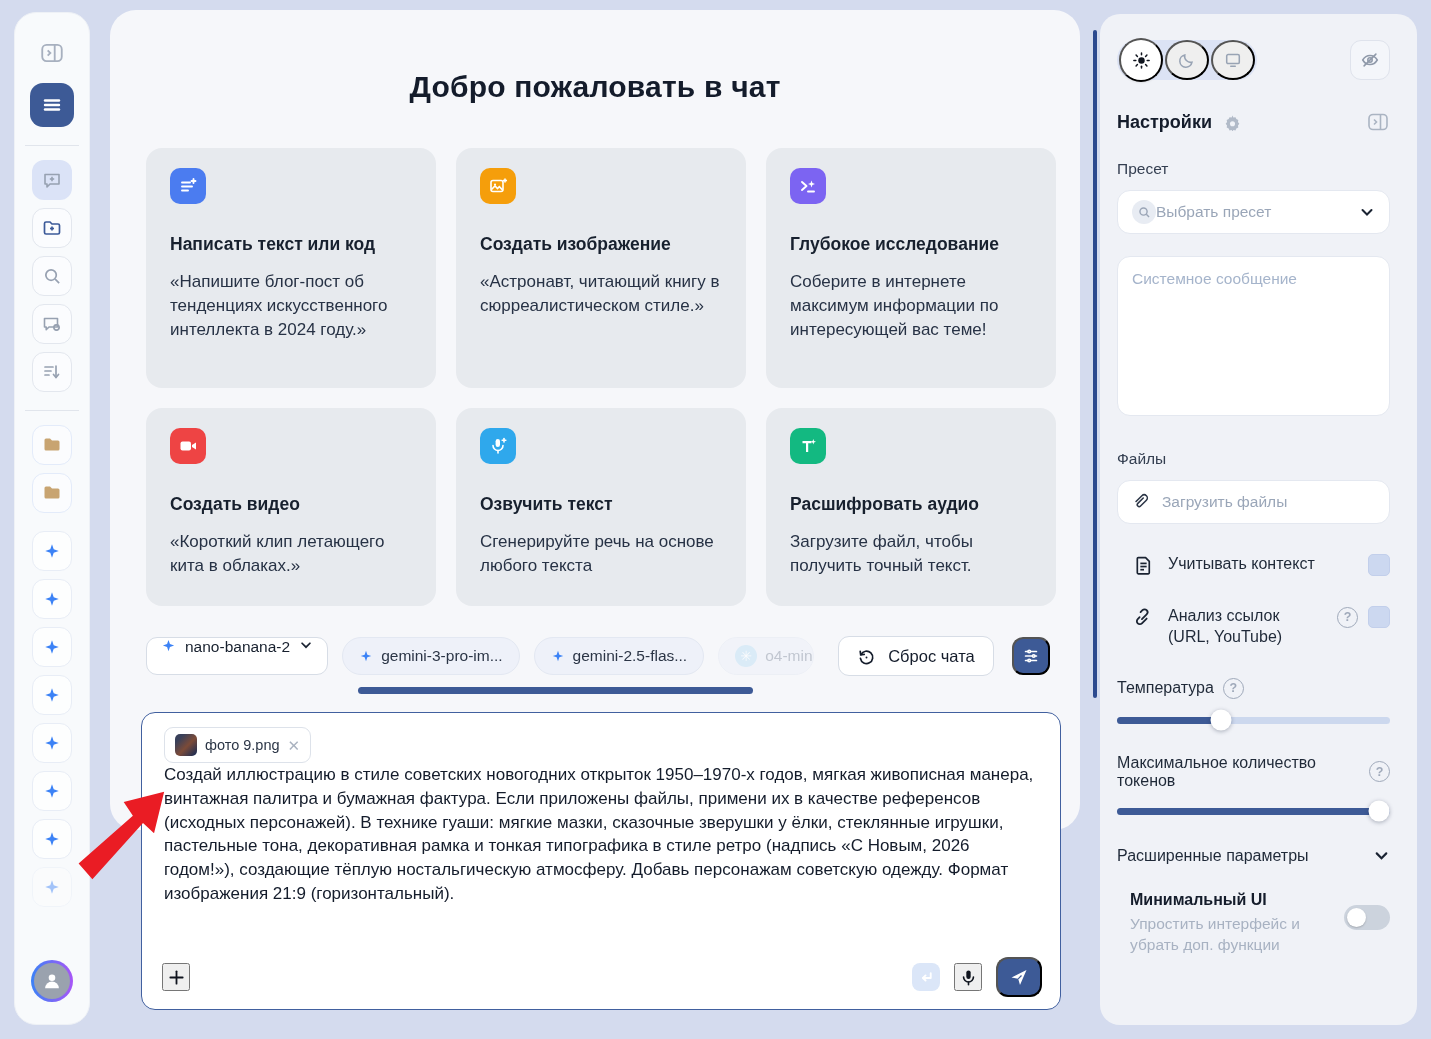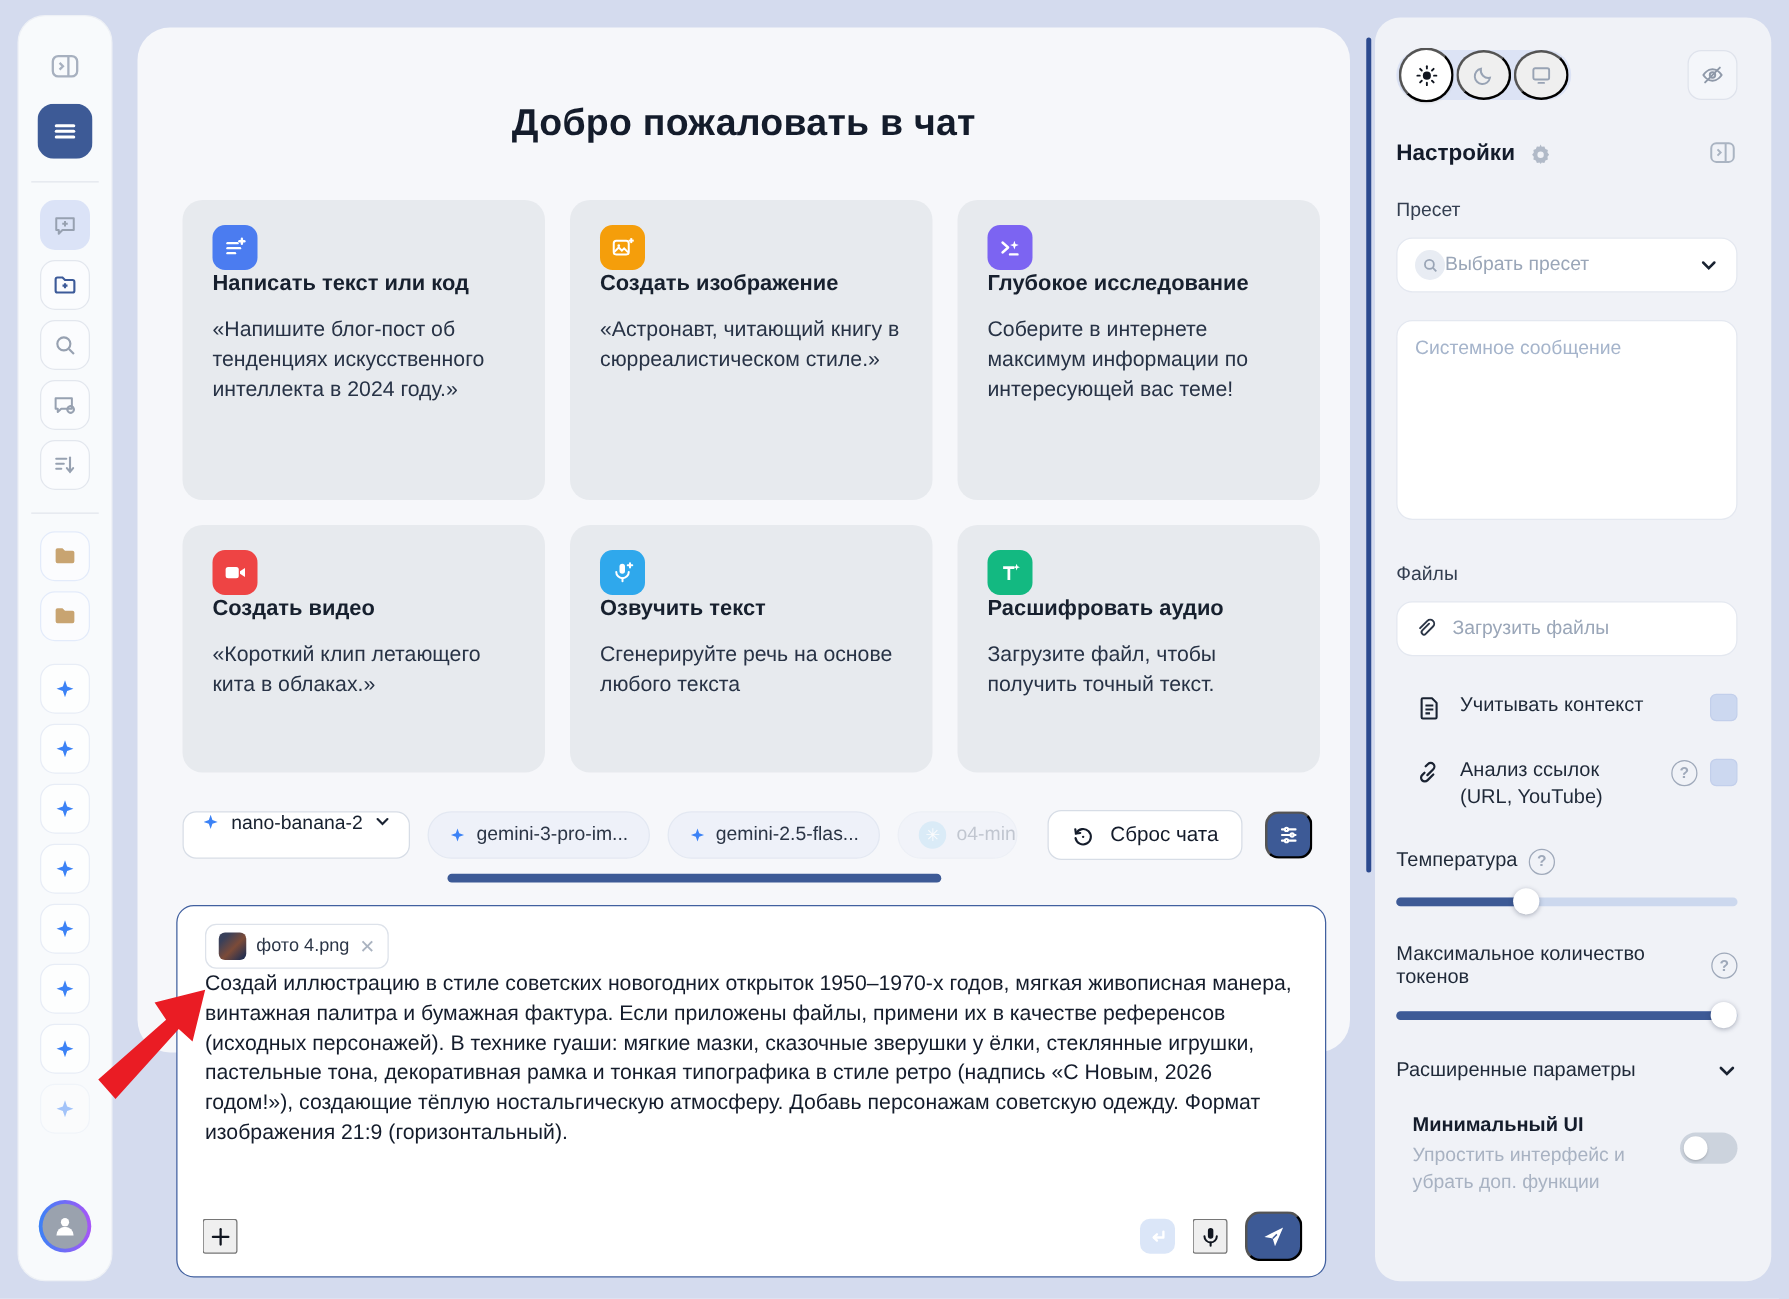--- a/index.html
+++ b/index.html
@@ -16,26 +16,26 @@
   .sq.bordered{border-color:#e3e7ee;background:#fbfcfe;color:#97a1b1}
   .sq.active-blue{width:44px;height:44px;background:#3d5a96;color:#fff;border-radius:13px}
   .sq.soft{background:#dbe3f7;color:#97a1b1}
   .sq.blue-ic{color:#3c5a99}
   .sq.sparkle{border-color:#e8edf6;background:#fdfefe;color:#3b82f6}
   .lsb .divider{width:54px;height:1px;background:#e1e5ec;margin:10px 0 14px;flex:none}
   .avatar{width:42px;height:42px;border-radius:50%;padding:3px;background:linear-gradient(90deg,#3b82f6,#a855f7);margin-top:auto;margin-bottom:22px;cursor:pointer;flex:none}
   .avatar .inner{width:100%;height:100%;border-radius:50%;background:#9aa2ae;display:flex;align-items:center;justify-content:center;color:#fff}
 
   
-  .main{position:absolute;left:110px;top:22px;width:970px;height:820px;background:#f6f7fa;border-radius:26px}
+  .main{position:absolute;left:110px;top:10px;width:970px;height:820px;background:#f6f7fa;border-radius:26px}
   .welcome{position:absolute;left:0;right:0;top:60px;text-align:center;font-size:30px;font-weight:700;color:#141c2b;letter-spacing:.2px}
   .cards{position:absolute;left:36px;right:24px;top:138px;display:grid;grid-template-columns:1fr 1fr 1fr;grid-template-rows:240px 198px;gap:20px}
   .card{background:#e7eaee;border-radius:16px;padding:20px 24px;cursor:pointer}
   .card .cicon{width:36px;height:36px;border-radius:10px;display:flex;align-items:center;justify-content:center;color:#fff}
-  .card h3{font-size:17.5px;font-weight:700;color:#17202e;}
+  .card h3{font-size:17.5px;font-weight:700;color:#17202e;margin-top:30px}
   .card p{font-size:17px;line-height:1.42;color:#273245;margin-top:15px}
 
   .chips{position:absolute;left:36px;top:626px;display:flex;align-items:center;gap:14px}
   .chip-select{height:38px;background:#fff;border:1px solid #d7dde6;border-radius:11px;display:flex;align-items:flex-start;gap:9px;padding:0 14px;font-size:15.5px;color:#17202e;cursor:pointer}
   .chip{height:38px;background:#eef1f9;border:1px solid #e3e8f2;border-radius:19px;display:flex;align-items:center;gap:8px;padding:0 16px;font-size:15.5px;color:#2b3546;cursor:pointer}
   .chip.faded{opacity:.5;width:96px;overflow:hidden;white-space:nowrap;padding-right:0}
   .chip .swirl{width:22px;height:22px;border-radius:50%;background:#bfe0f6;color:#fff;display:flex;align-items:center;justify-content:center;font-size:14px;flex:none}
   .btn-reset{height:40px;background:#fff;border:1px solid #d7dde6;border-radius:11px;display:flex;align-items:center;gap:12px;padding:0 18px;font-size:16.5px;color:#141c2b;cursor:pointer;margin-left:10px}
   .btn-prefs{width:38px;height:38px;border-radius:11px;background:#3d5a96;color:#fff;display:flex;align-items:center;justify-content:center;cursor:pointer;margin-left:4px}
   .chips-scrollbar{position:absolute;left:248px;top:677px;width:395px;height:7px;border-radius:4px;background:#3d5a96}
@@ -382,21 +382,21 @@
               <circle cx="8" cy="15" r="1.4" fill="#3d5a96"></circle>
             </svg>
           </span>
       </button>
     </div>
     <div class="chips-scrollbar"></div>
 
     <div class="composer">
       <div class="attach-chip">
         <span class="thumb"></span>
-        <span class="fname">фото 4.png</span>
+        <span class="fname">фото 9.png</span>
         <span class="x">✕</span>
       </div>
       <div class="prompt">Создай иллюстрацию в стиле советских новогодних открыток 1950–1970-х годов, мягкая живописная манера, винтажная палитра и бумажная фактура. Если приложены файлы, примени их в качестве референсов (исходных персонажей). В технике гуаши: мягкие мазки, сказочные зверушки у ёлки, стеклянные игрушки, пастельные тона, декоративная рамка и тонкая типографика в стиле ретро (надпись «С Новым, 2026 годом!»), создающие тёплую ностальгическую атмосферу. Добавь персонажам советскую одежду. Формат изображения 21:9 (горизонтальный).</div>
       <div class="composer-bar">
         <button class="plus-btn">
           <span>
               <svg width="19" height="19" viewBox="0 0 20 20" stroke="currentColor" stroke-width="1.9" stroke-linecap="round">
                 <line x1="10" y1="3.5" x2="10" y2="16.5"></line>
                 <line x1="3.5" y1="10" x2="16.5" y2="10"></line>
               </svg>

